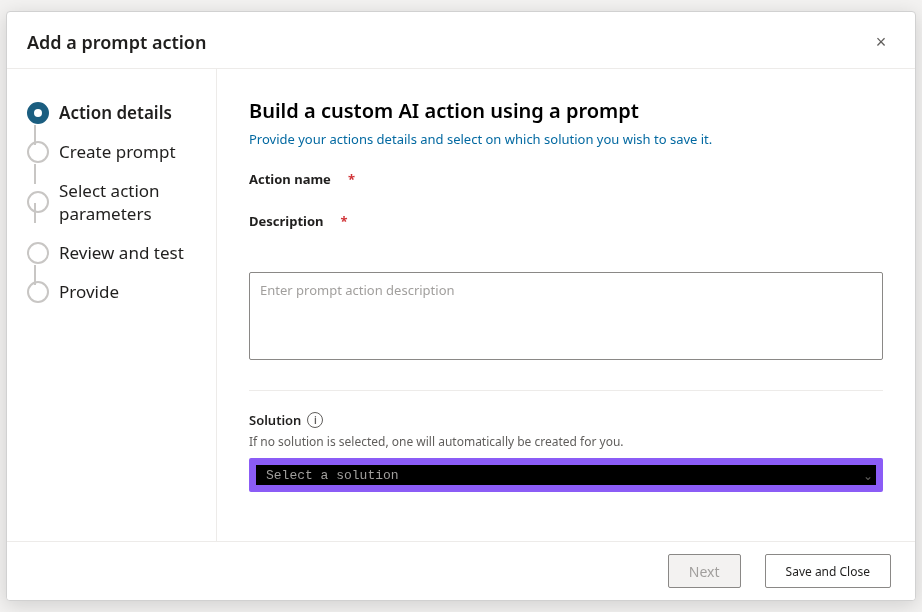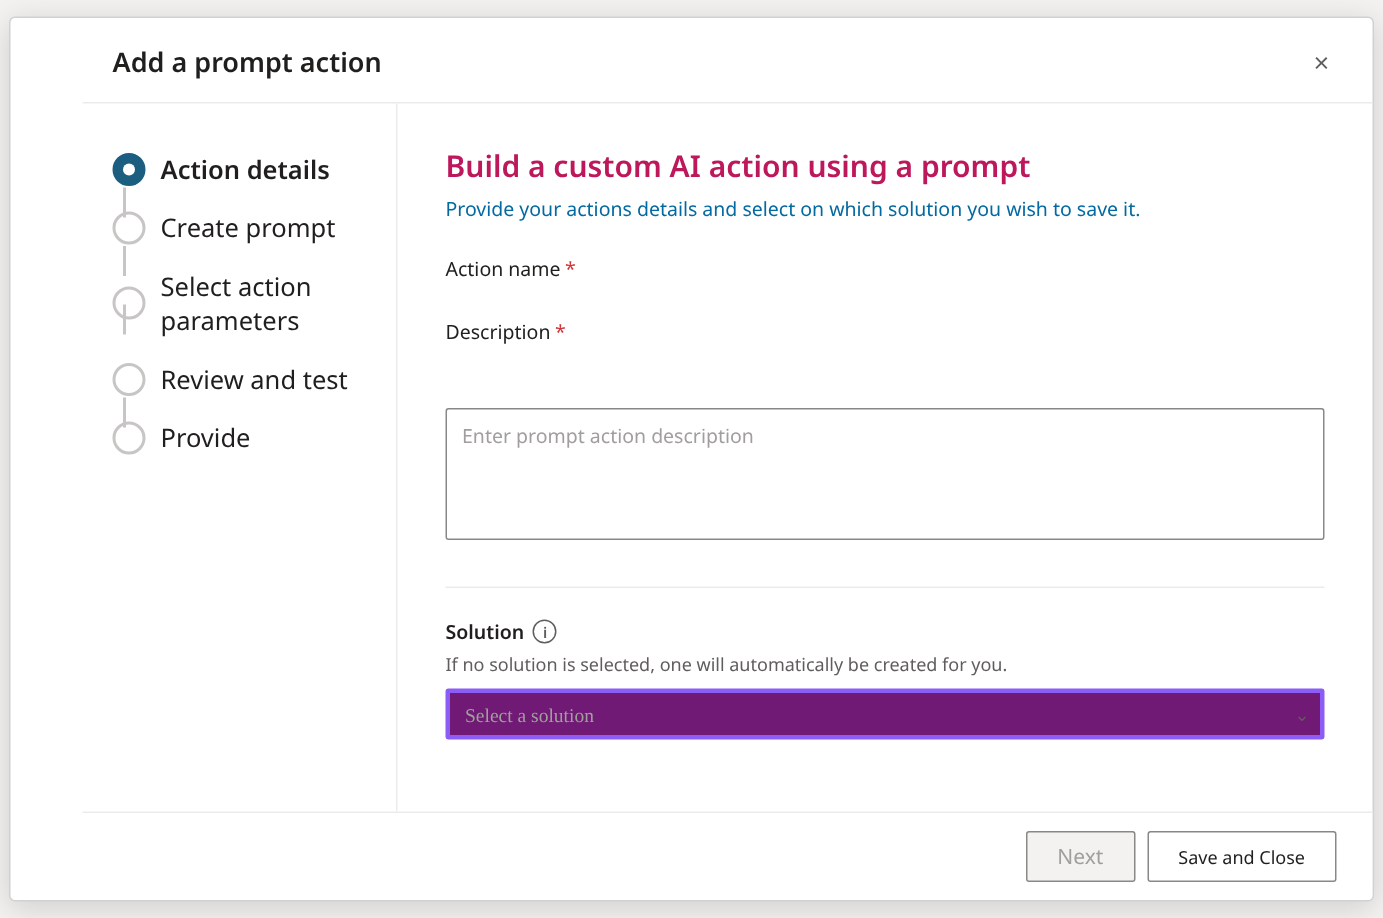--- a/index.html
+++ b/index.html
@@ -22,21 +22,20 @@
     .modal {
       width: 910px;
       height: 590px;
       background: #ffffff;
       border: 1px solid #d1d1d1;
       border-radius: 4px;
       display: flex;
       flex-direction: column;
       box-shadow: 0 4px 20px rgba(0,0,0,0.15);
       overflow: hidden;
-      padding-left: 48px;
     }
     .modal-header {
       display: flex;
       align-items: center;
       justify-content: space-between;
       padding: 16px 20px 12px 20px;
       border-bottom: 1px solid #edebe9;
       flex-shrink: 0;
     }
     .modal-title {
@@ -124,36 +123,36 @@
     .main-content {
       flex: 1;
       padding: 28px 32px 20px 32px;
       overflow-y: auto;
       display: flex;
       flex-direction: column;
     }
     .content-title {
       font-size: 20px;
       font-weight: 600;
-      color: #be185d;
+      color: #000000;
       margin-bottom: 6px;
     }
     .content-subtitle {
       font-size: 13px;
       color: #0369a1;
       margin-bottom: 22px;
     }
     .field-label {
       font-size: 13px;
-      font-weight: 400;
+      font-weight: 700;
       color: #201f1e;
       margin-bottom: 6px;
       display: flex;
       align-items: center;
-      gap: 3px;
+      gap: 17px;
     }
     .required-star {
       color: #d13438;
     }
     .text-input {
       width: 100%;
       height: 34px;
       border: 1px solid #8a8886;
       border-radius: 2px;
       padding: 0 10px;
@@ -211,51 +210,51 @@
       cursor: pointer;
     }
     .solution-hint {
       font-size: 12px;
       color: #605e5c;
       margin-bottom: 8px;
     }
     .select-dropdown {
       width: 100%;
       height: 34px;
-      border: 3px solid #8b5cf6;
+      border: 7px solid #8b5cf6;
       border-radius: 2px;
       padding: 0 10px;
       font-size: 13px;
       color: #a19f9d;
-      background: #701a75;
+      background: #000000;
       appearance: none;
       -webkit-appearance: none;
       cursor: pointer;
       outline: none;
-      font-family: Liberation Serif, serif;
+      font-family: Liberation Mono, monospace;
       position: relative;
     }
     .select-wrapper {
       position: relative;
     }
     .select-chevron {
       position: absolute;
       right: 10px;
       top: 50%;
       transform: translateY(-50%);
       pointer-events: none;
       color: #605e5c;
       font-size: 12px;
     }
     .modal-footer {
       border-top: 1px solid #edebe9;
       padding: 12px 24px;
       display: flex;
       justify-content: flex-end;
-      gap: 8px;
+      gap: 24px;
       flex-shrink: 0;
       background: #ffffff;
     }
     .btn-next {
       height: 34px;
       padding: 0 20px;
       background: #f3f2f1;
       border: 1px solid #8a8886;
       border-radius: 2px;
       font-size: 14px;

